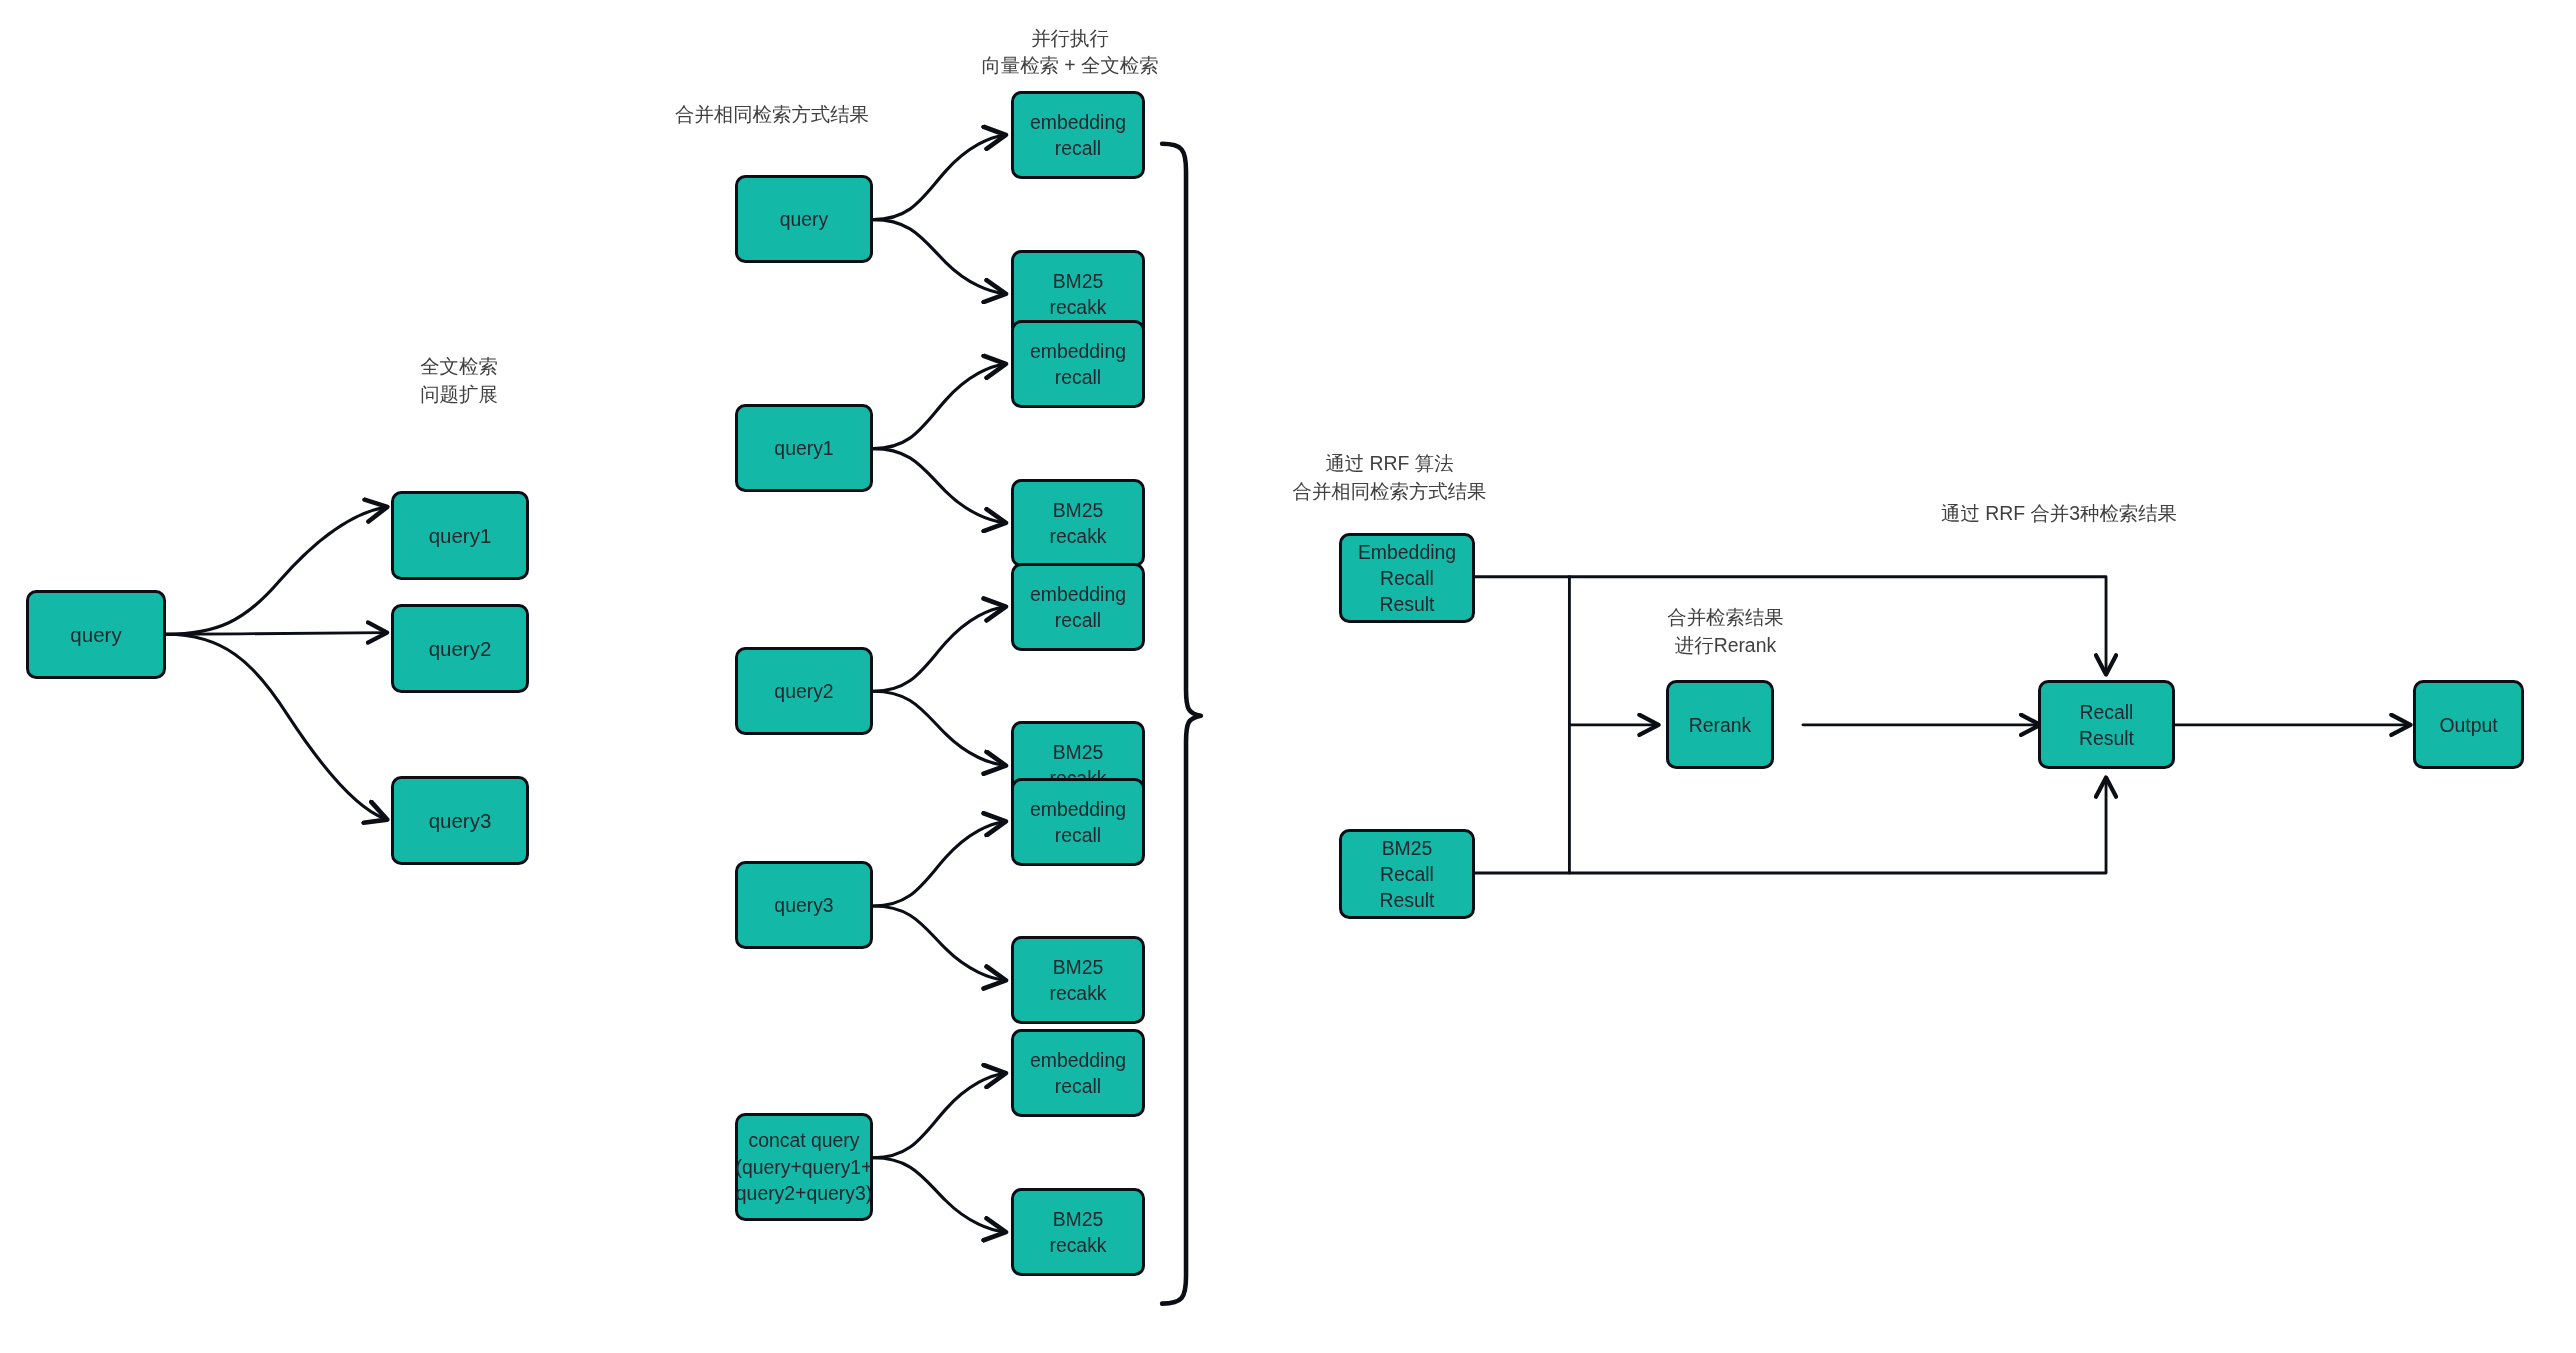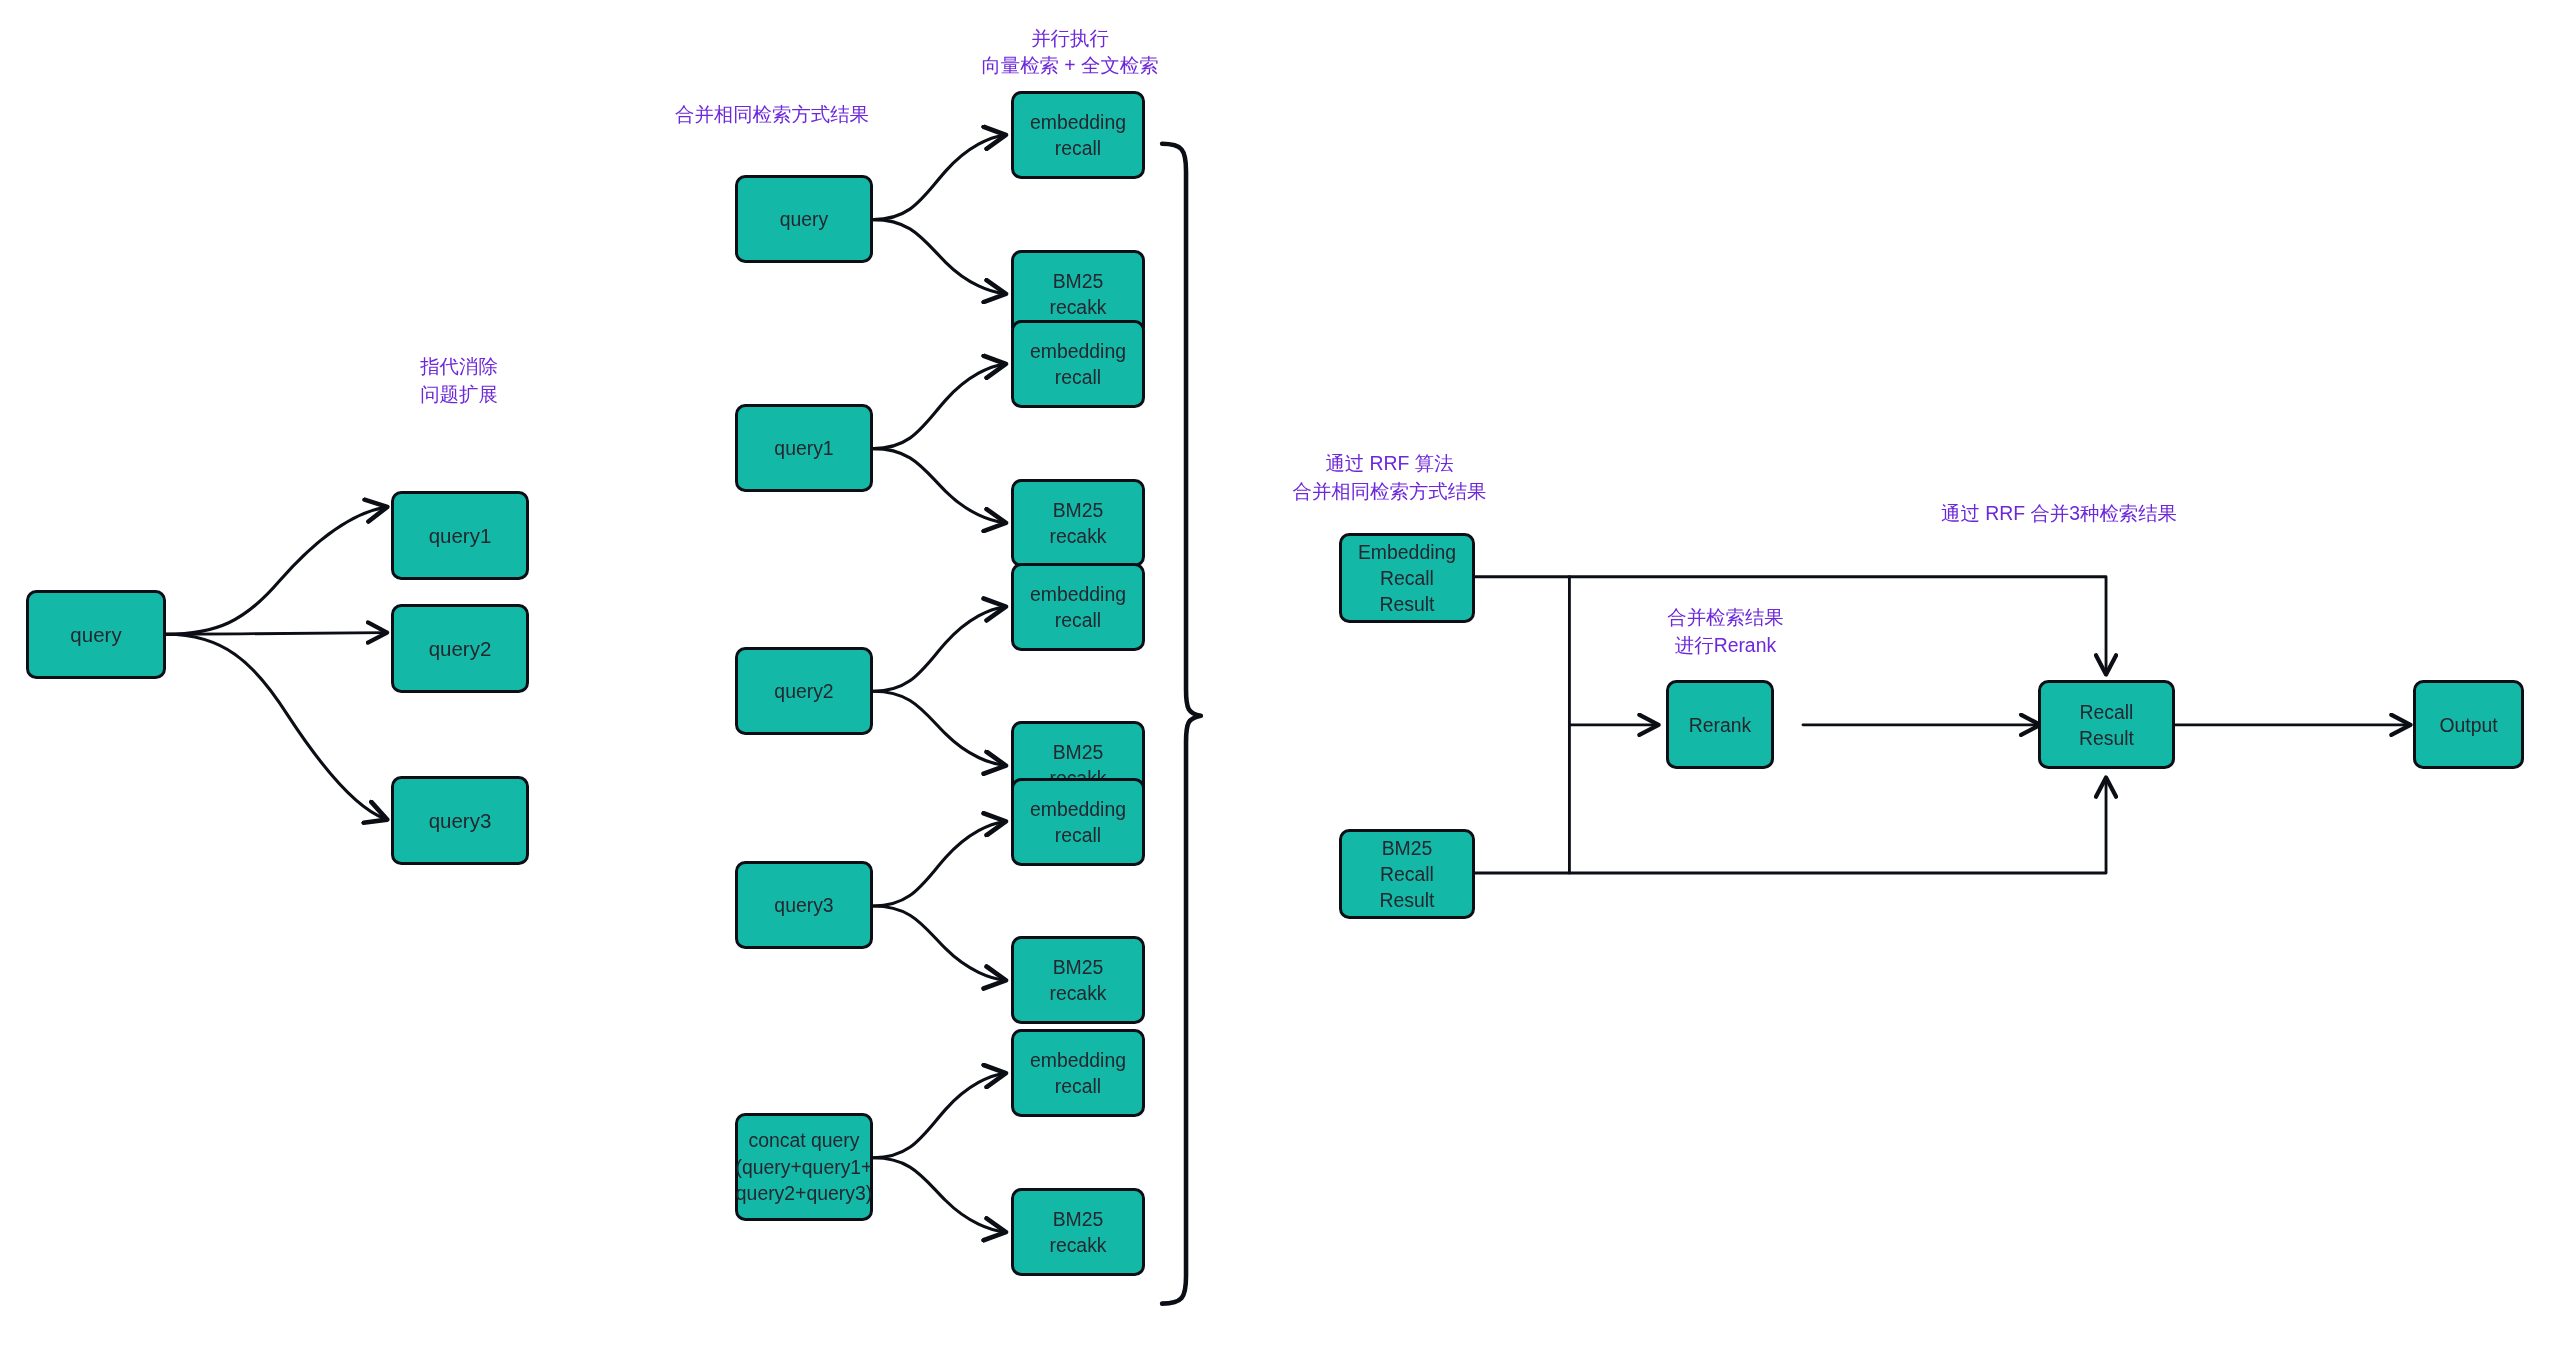--- a/index.html
+++ b/index.html
@@ -4,21 +4,21 @@
 <style>
   html,body{margin:0;padding:0;background:#ffffff;}
   body{width:2576px;height:1354px;overflow:hidden;
        font-family:"Liberation Sans","DejaVu Sans",sans-serif;}
   #stage{position:relative;width:2576px;height:1354px;background:#fff;}
   svg.layer{position:absolute;left:0;top:0;width:2576px;height:1354px;}
   .nodebox{position:absolute;box-sizing:border-box;
     background:#14b8a6;border:3.4px solid #0b0e14;border-radius:10.3px;
     display:flex;align-items:center;justify-content:center;text-align:center;
     color:#232730;line-height:1.34;padding:2.3px 4.6px;}
-  .lbl{position:absolute;color:#6d28d9;text-align:center;line-height:1.42;white-space:pre;}
+  .lbl{position:absolute;color:#404040;text-align:center;line-height:1.42;white-space:pre;}
   .t34{font-size:19.4px;}
   .t36{font-size:20.5px;}
 </style>
 </head>
 <body>
 
 <div id="stage">
 
   <svg class="layer" viewBox="0 0 4522 2376">
     <defs>
@@ -59,21 +59,21 @@
       <path stroke-width="5" d="M2755,1012 L2755,1532"></path>
 
       <path stroke-width="5" d="M2755,1272 L2908,1272" marker-end="url(#ah)"></path>
 
       <path stroke-width="5" d="M3165,1272 L3578,1272" marker-end="url(#ah)"></path>
 
       <path stroke-width="5" d="M3817,1272 L4228,1272" marker-end="url(#ah)"></path>
     </g>
   </svg>
 
-  <div class="lbl t34" style="left:365px;top:353px;width:188px;">指代消除
+  <div class="lbl t34" style="left:365px;top:353px;width:188px;">全文检索
 问题扩展</div>
 
   <div class="lbl t34" style="left:644px;top:101px;width:256px;">合并相同检索方式结果</div>
 
   <div class="lbl t34" style="left:939px;top:24.5px;width:262px;">并行执行
 向量检索 + 全文检索</div>
 
   <div class="lbl t34" style="left:1230px;top:450px;width:319px;">通过 RRF 算法
 合并相同检索方式结果</div>
 

